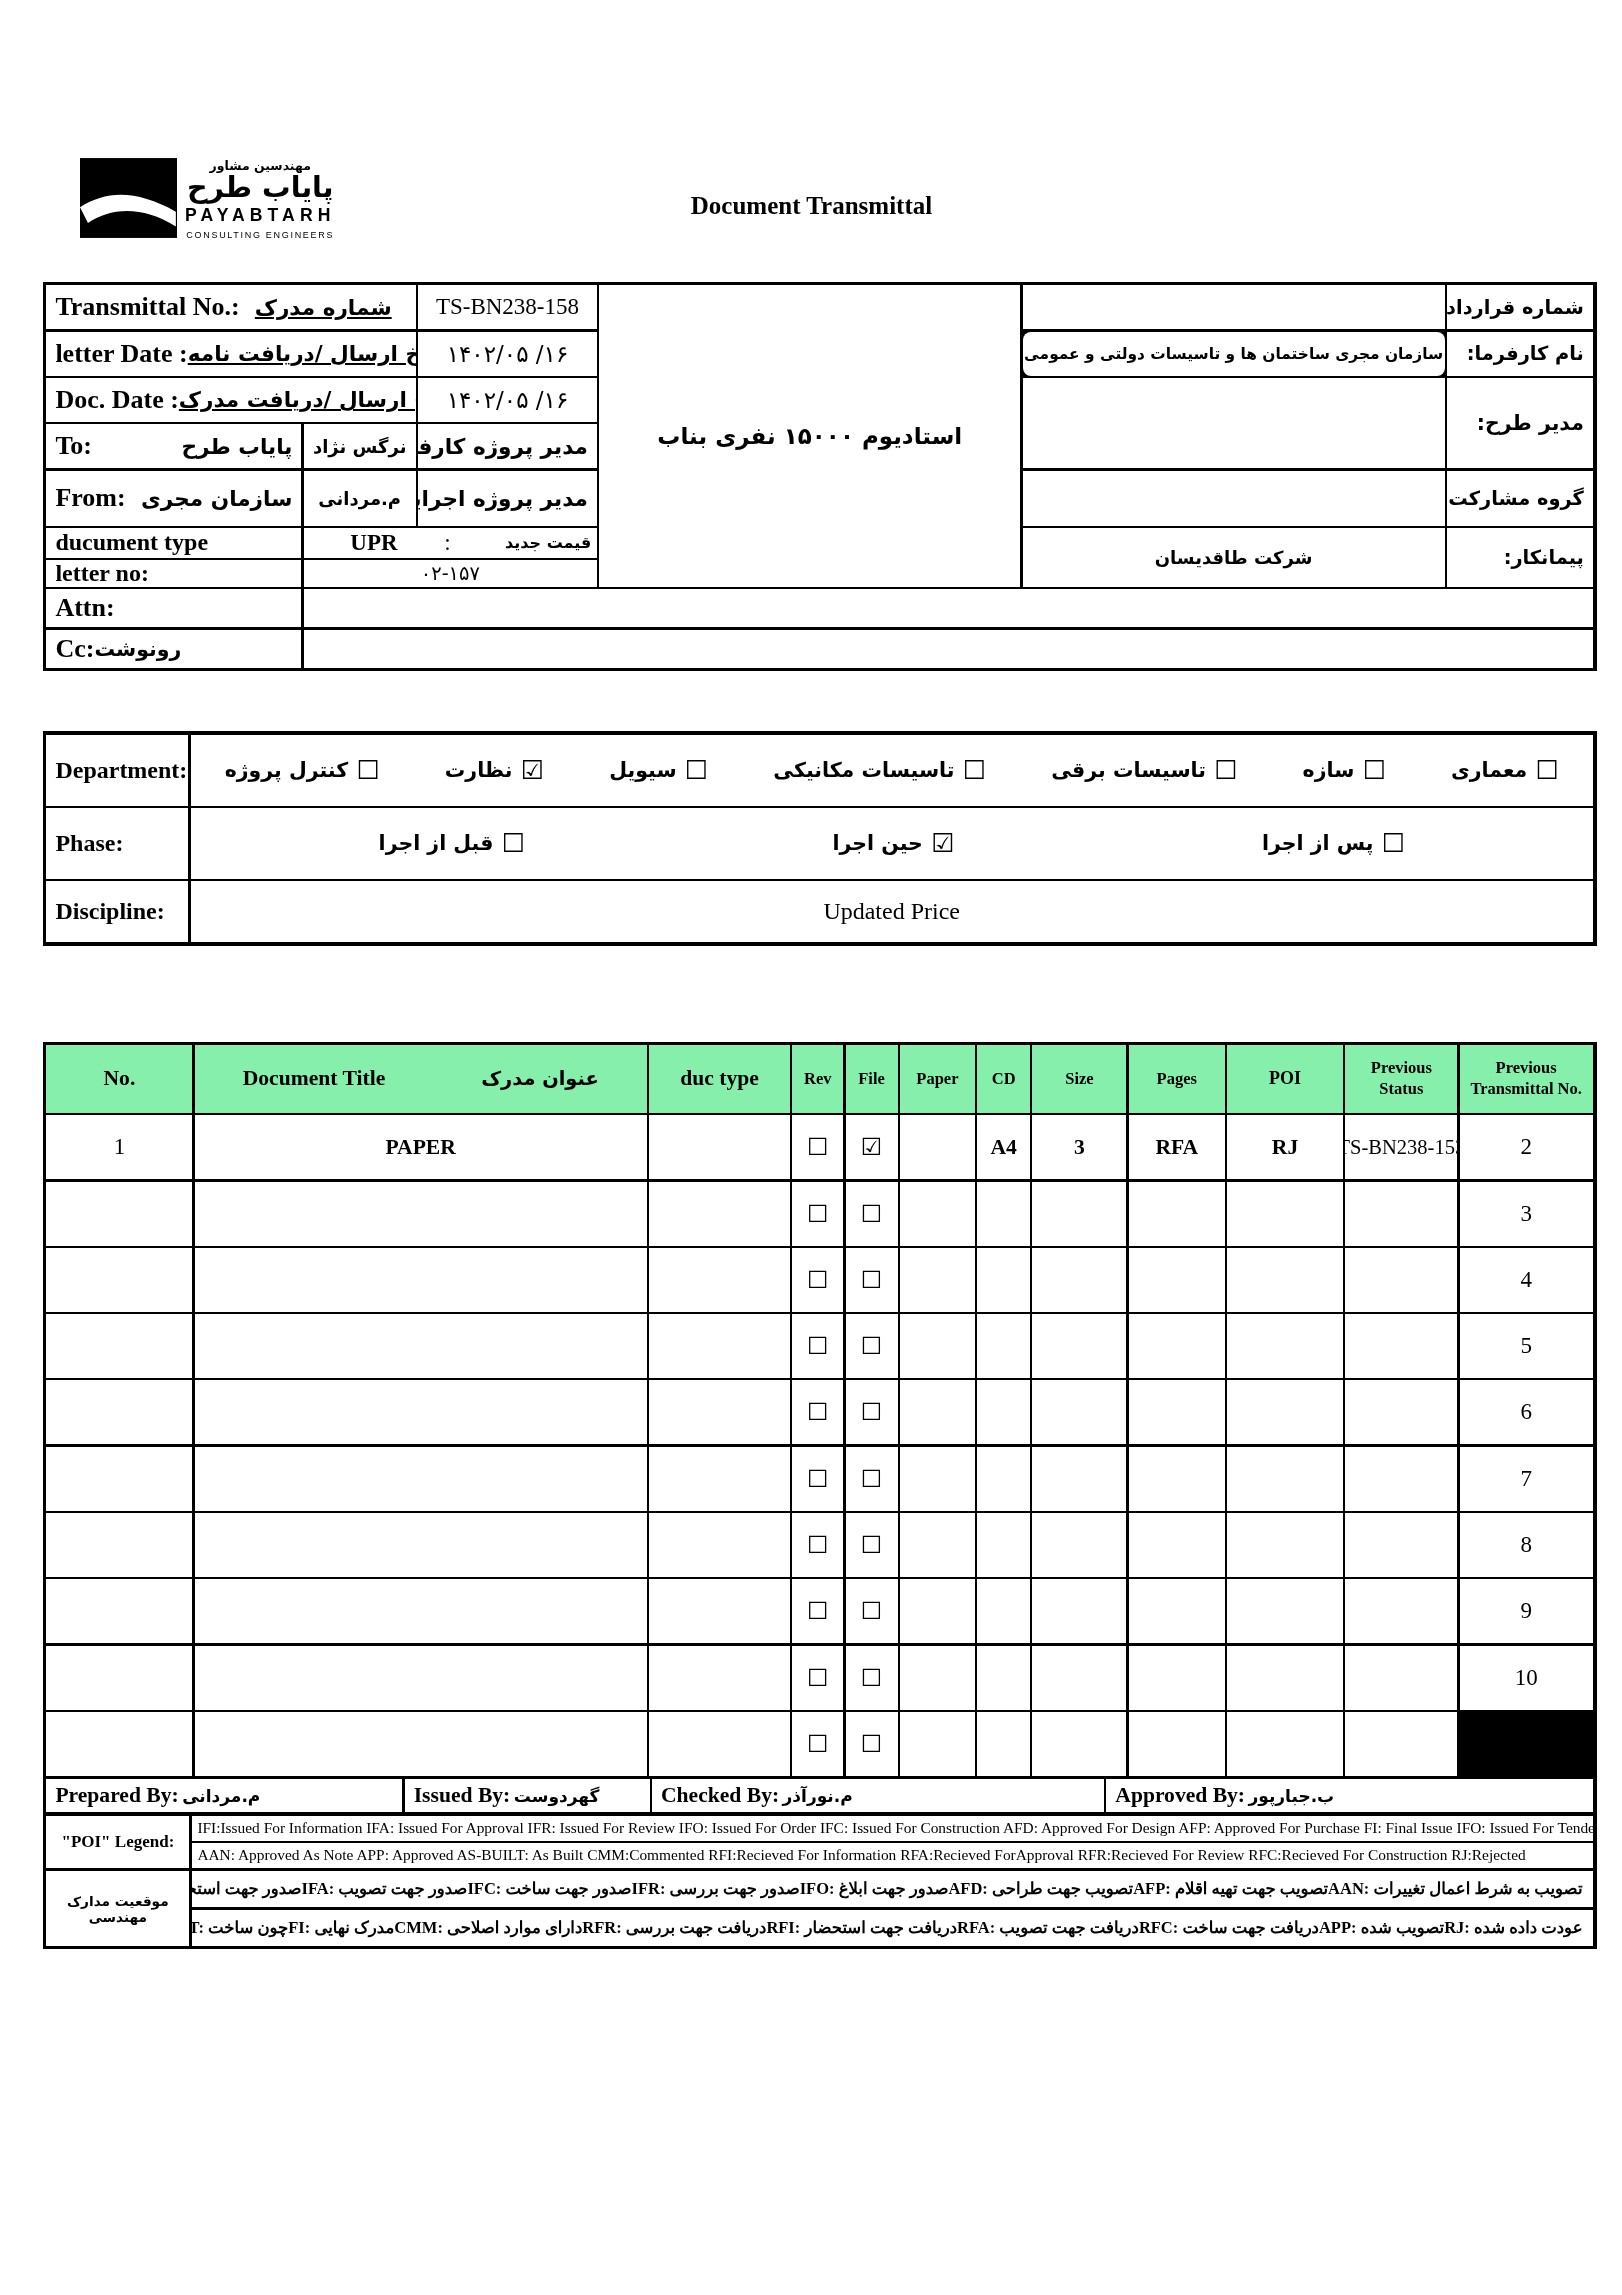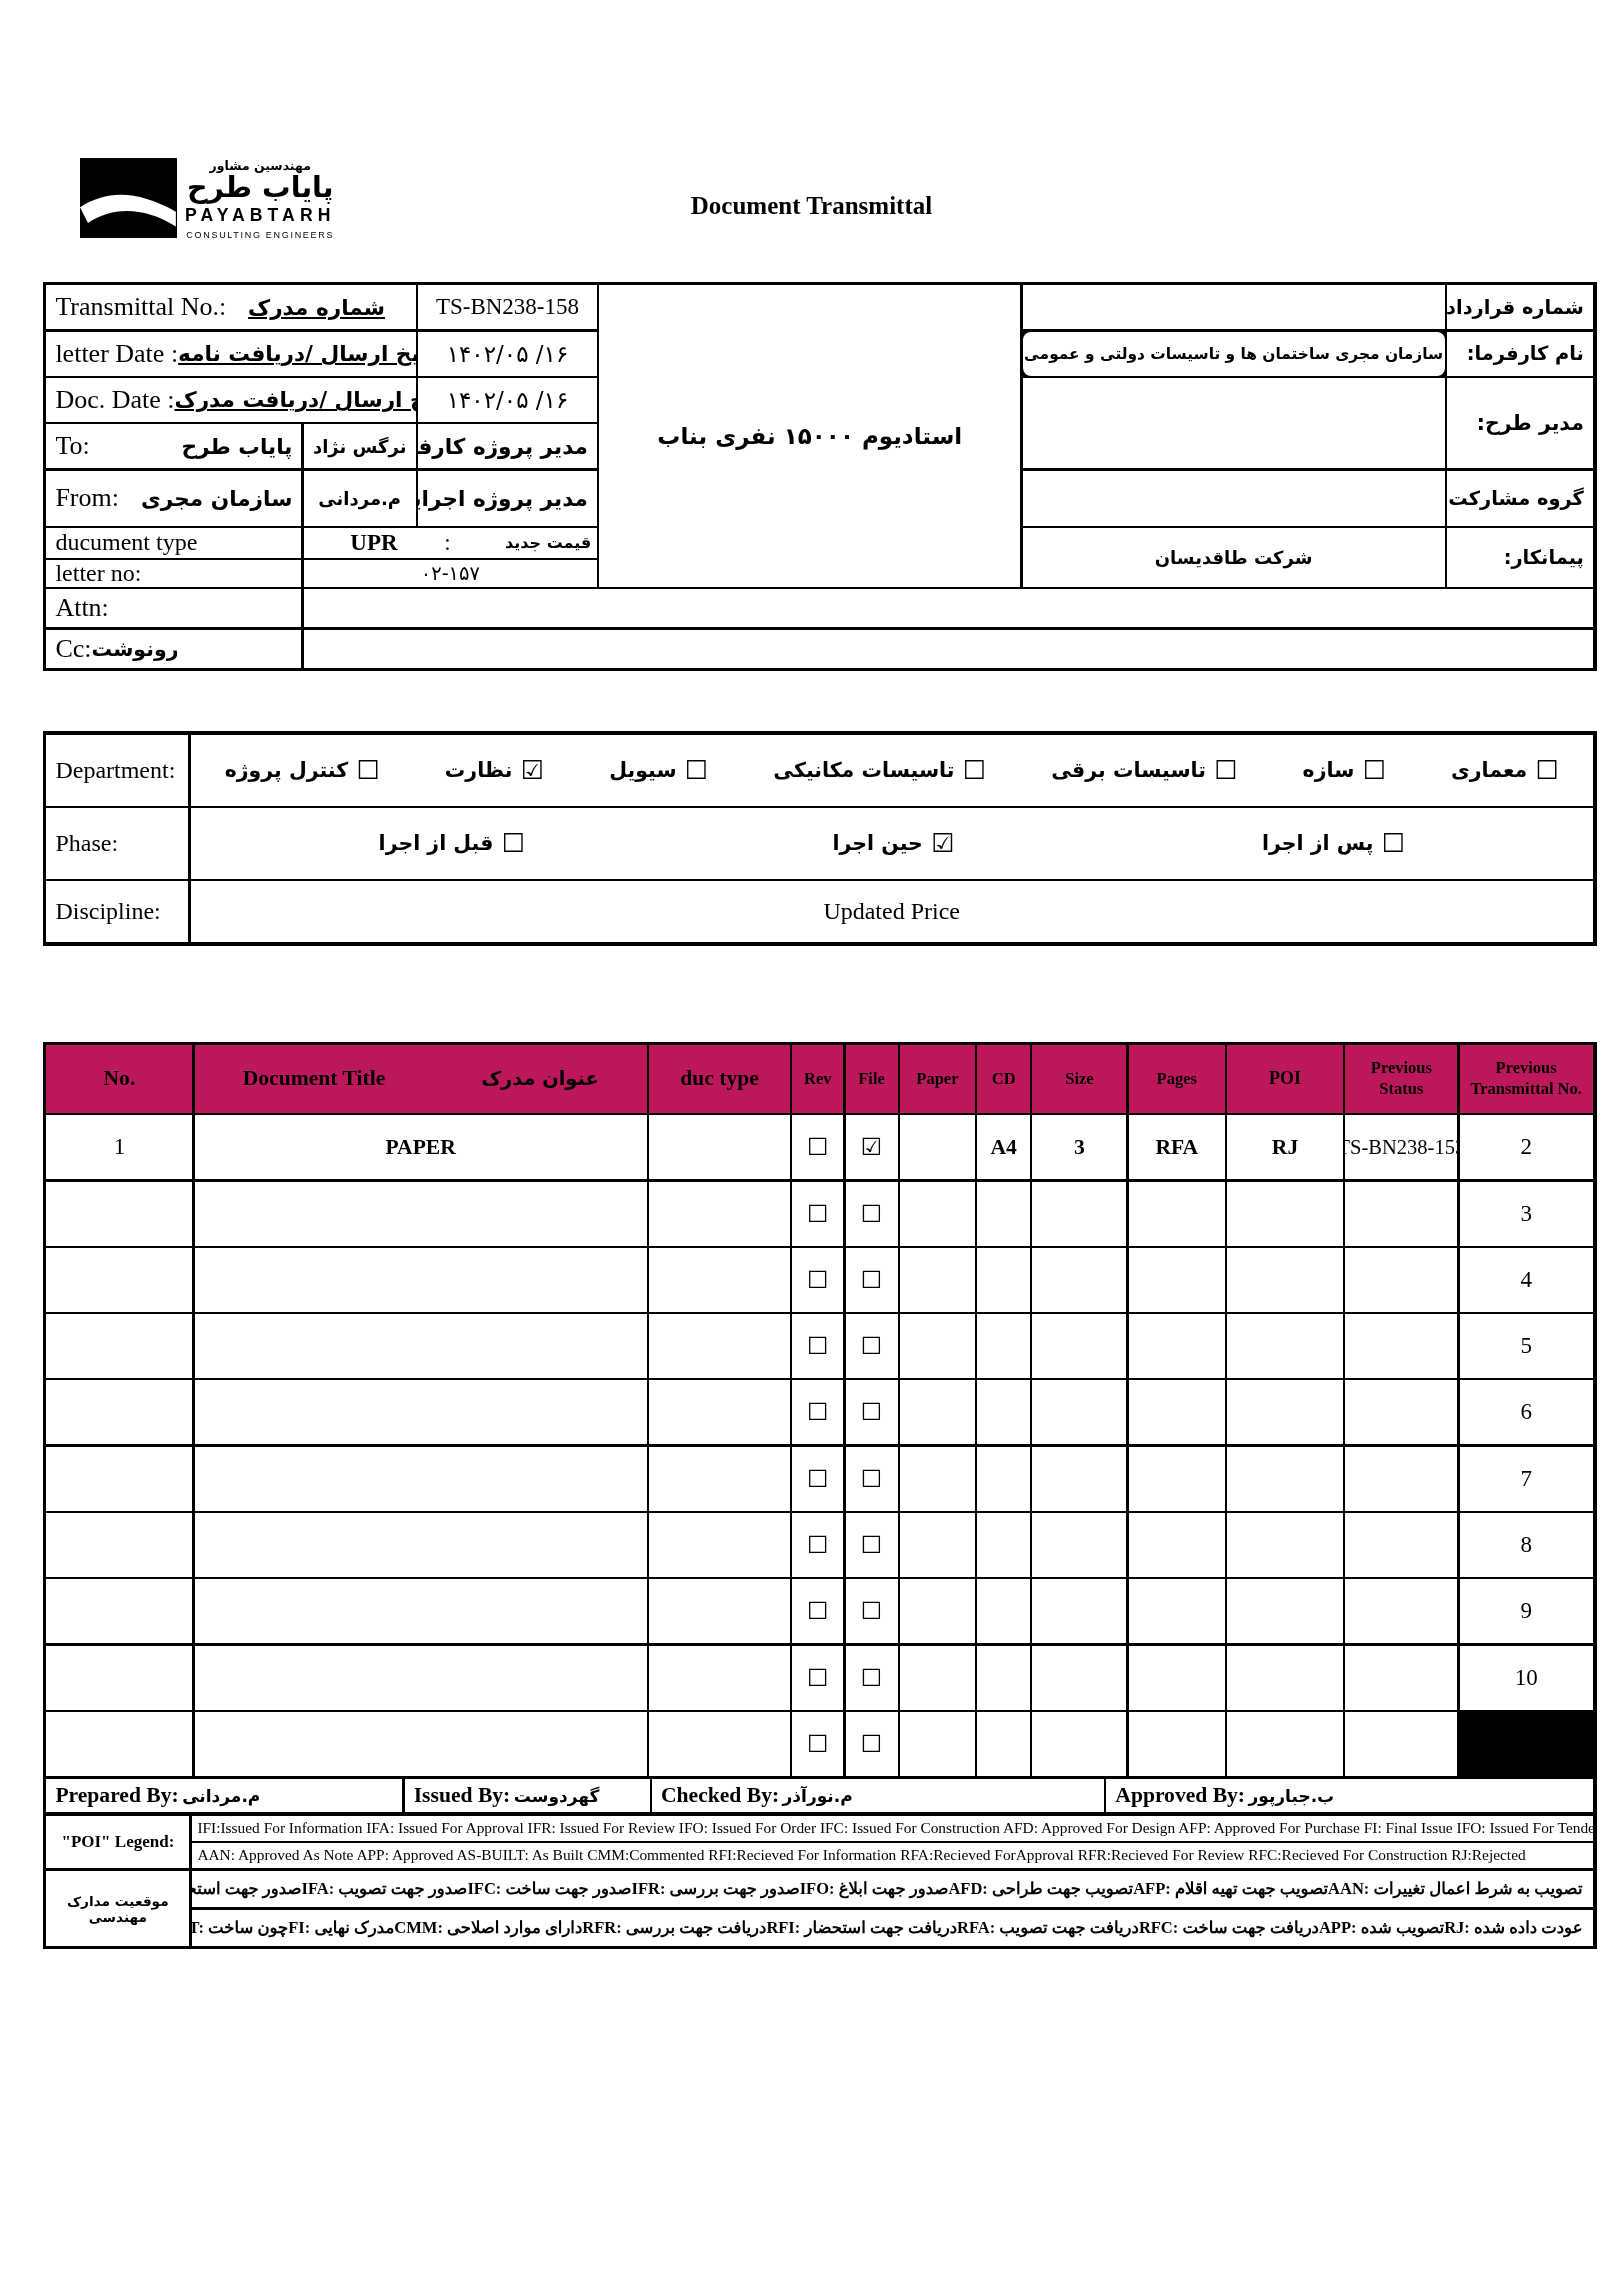--- a/index.html
+++ b/index.html
@@ -21,21 +21,21 @@
 
   
   .tbl{display:grid;background:#000;gap:2.3px;padding:3.4px;width:1554px;box-sizing:border-box;margin:0;}
   .tbl.joined{padding-top:0;}
   .c{background:#fff;display:flex;align-items:center;overflow:hidden;}
   .pad{padding:0 9px;}
   .center{justify-content:center;text-align:center;}
   .right{justify-content:flex-end;text-align:right;}
   .between{justify-content:space-between;}
   .rtl{direction:rtl;}
-  .en-label{font-weight:normal;font-size:26px;white-space:nowrap;}
+  .en-label{font-weight:bold;font-size:26px;white-space:nowrap;}
   .fa-label{font-family:"DejaVu Sans",sans-serif;font-weight:bold;font-size:21.6px;direction:rtl;white-space:nowrap;}
   .fa-small{font-family:"DejaVu Sans",sans-serif;font-weight:bold;font-size:18px;direction:rtl;white-space:nowrap;}
   .val{font-size:23px;white-space:nowrap;}
 
   .content{position:absolute;left:43px;top:282px;width:1554px;}
 
   
   .info{grid-template-columns:255px 112px 179px 421px 422px 146px;
         grid-template-rows:44px 44px 44px 44px 55px 30px 27px 38px 38px;margin-bottom:60px;}
   .info .auto-fa{margin:16px auto;text-decoration:underline;}
@@ -44,21 +44,21 @@
   .dept{grid-template-columns:142px 1402px;grid-template-rows:71px 71px 61px;margin-bottom:96px;}
   .chkrow{display:flex;flex-direction:row-reverse;justify-content:space-between;padding:0 34px;width:100%;box-sizing:border-box;}
   .chkrow.spread{justify-content:space-around;}
   .chk-item{display:flex;align-items:center;gap:8px;}
   .chk-label{font-family:"DejaVu Sans",sans-serif;font-weight:bold;font-size:20.5px;direction:rtl;white-space:nowrap;}
   .chk-box{font-family:"DejaVu Sans",sans-serif;font-size:26px;line-height:1;}
 
   
   .doctbl{grid-template-columns:146px 452px 141px 51px 52px 75px 53px 94px 96px 116px 112px 133px;
           grid-template-rows:68px repeat(10,64px);}
-  .hd{background:#be185d;font-weight:bold;}
+  .hd{background:#86efac;font-weight:bold;}
   .hd .h1{font-size:21.6px;}
   .hd .h2{font-size:16.5px;}
   .hcol{display:flex;flex-direction:column;align-items:center;justify-content:center;line-height:1.25;}
   .cell-num{font-size:23px;}
   .cell-val{font-size:21.6px;font-weight:bold;white-space:nowrap;}
   .cell-val-lt{font-size:20.5px;white-space:nowrap;}
   .fa-title{font-family:"DejaVu Sans",sans-serif;font-weight:bold;font-size:19.4px;direction:rtl;white-space:nowrap;}
   .box-sm{font-family:"DejaVu Sans",sans-serif;font-size:24px;line-height:1;}
 
   

